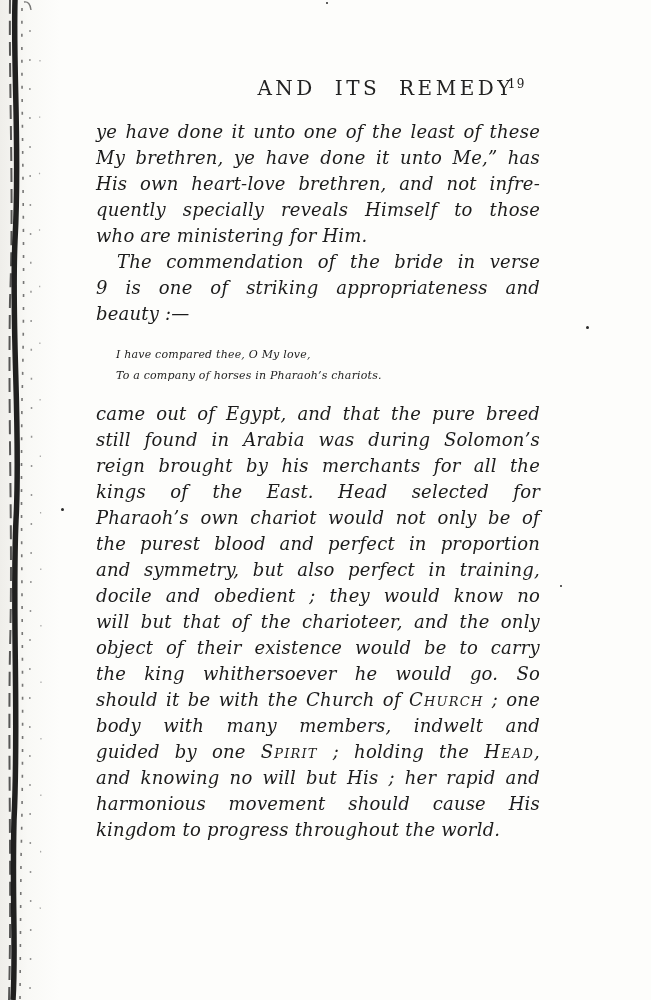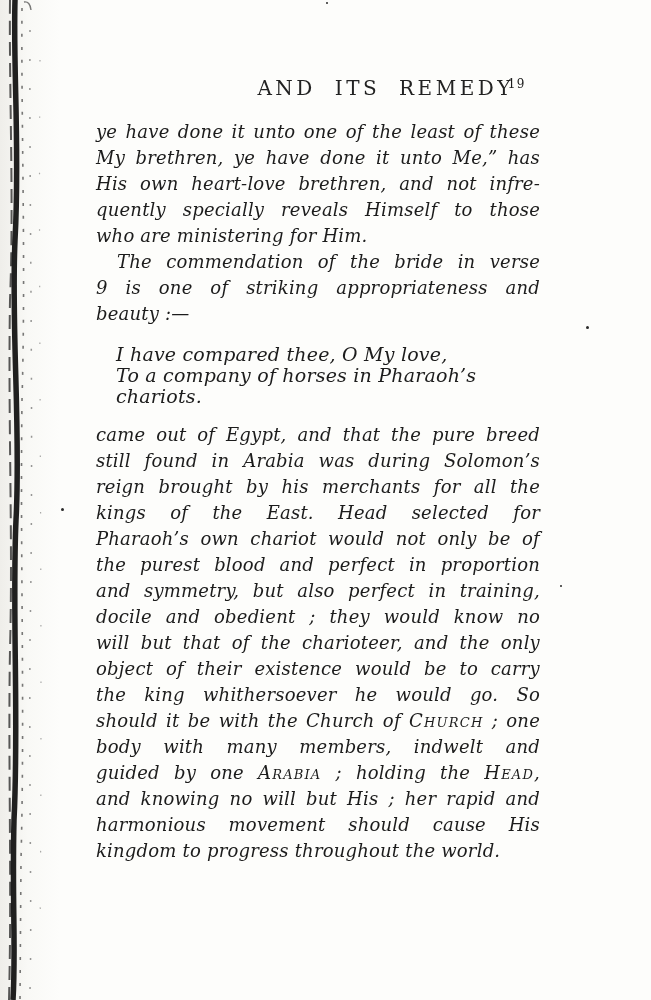--- a/index.html
+++ b/index.html
@@ -27,21 +27,21 @@
   .pagenum { position:absolute; right:14px; top:1px; font-size:12px; letter-spacing:1.5px; }
 
   .para { margin:0; }
   .p1 { margin-top:16px; }
   .tl { font-size:18px; line-height:26px; letter-spacing:0.2px; white-space:normal; }
   .j { text-align:justify; text-align-last:justify;font-style:italic; }
   .last { text-align:left; text-align-last:left;font-style:italic; }
   .indent { padding-left:21px; }
 
   .quote { margin:17px 0 15px 20px; }
-  .quote .tl { font-size:19px; line-height:21px; letter-spacing:0.2px; }
+  .quote .tl { font-size:11px; line-height:21px; letter-spacing:0.2px; }
 
   .sc { font-variant:small-caps; letter-spacing:1.2px; }
 </style>
 </head>
 <body>
 
 <div class="page">
 
   <svg class="binding" width="70" height="1000" viewBox="0 0 70 1000" aria-hidden="true">
     <path d="M15,0 C13,70 20,150 15,240 C11,330 21,430 16,520 C12,610 19,720 14,820 C12,900 16,950 13,1000" stroke="#0d0d0d" stroke-width="5.5" fill="none" opacity="0.92"></path>
@@ -93,21 +93,21 @@
       <div class="tl j">and symmetry, but also perfect in training,</div>
       <div class="tl j">docile and obedient ; they would know no</div>
       <div class="tl j">will but that of the charioteer, and the only</div>
       <div class="tl j">object of their existence would be to carry</div>
       <div class="tl j">the king whithersoever he would go. So</div>
       <div class="tl j">
         <span>should it be with the Church of </span><span class="sc">Church</span><span> ; one</span>
       </div>
       <div class="tl j">body with many members, indwelt and</div>
       <div class="tl j">
-        <span>guided by one </span><span class="sc">Arabia</span><span> ; holding the </span><span class="sc">Head</span><span>,</span>
+        <span>guided by one </span><span class="sc">Spirit</span><span> ; holding the </span><span class="sc">Head</span><span>,</span>
       </div>
       <div class="tl j">and knowing no will but His ; her rapid and</div>
       <div class="tl j">harmonious movement should cause His</div>
       <div class="tl last">kingdom to progress throughout the world.</div>
     </div>
 
   </div>
 </div>
 
 </body></html>

